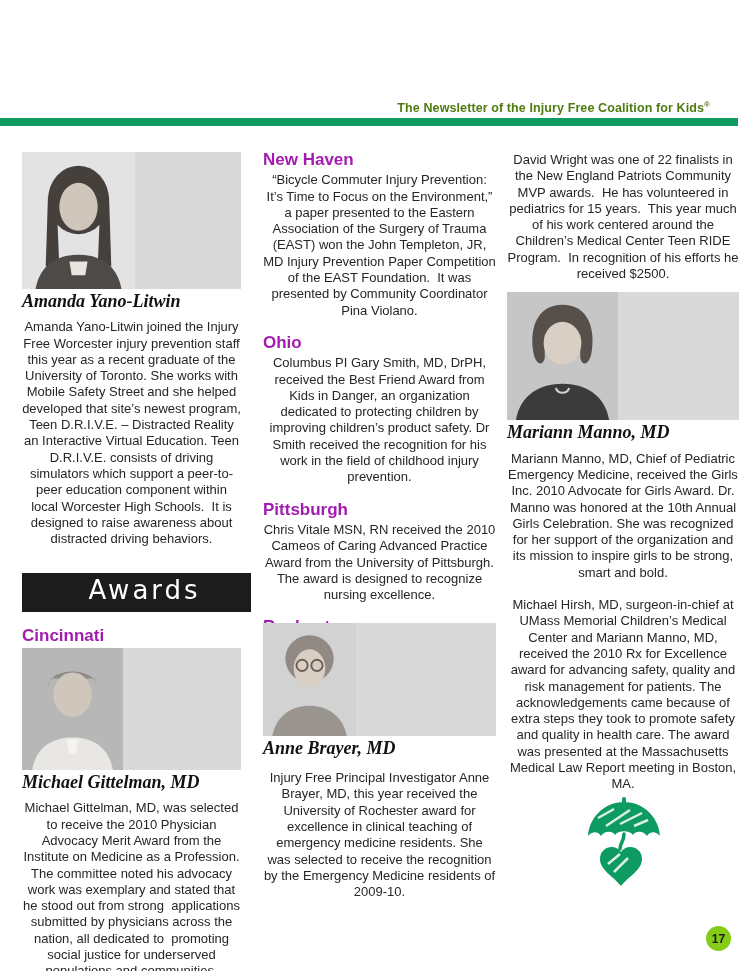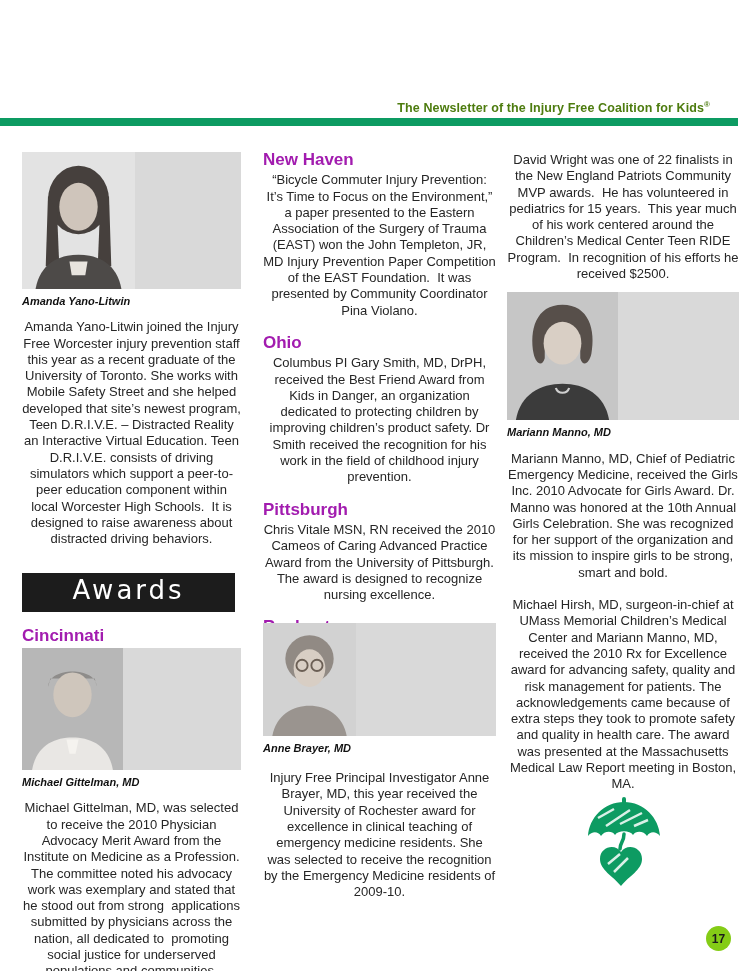--- a/index.html
+++ b/index.html
@@ -10,26 +10,26 @@
   .header-title sup{font-size:8px;}
   .green-bar{position:absolute;top:118px;left:0;width:738px;height:8px;background:#0d9b62;}
 
   .col{position:absolute;top:152px;font-size:13px;line-height:16.3px;}
   .col1{left:22px;width:219px;}
   .col2{left:263px;width:233px;}
   .col3{left:507px;width:232px;}
 
   .green-heading{color:#a21caf;font-size:17px;font-weight:bold;margin:0 0 4px 0;font-family:"Liberation Sans",sans-serif;}
   p.body-text{margin:0 0 16px 0;white-space:pre-wrap;text-align:center;}
-  .caption{font-family:Liberation Sans, sans-serif;font-style:italic;font-weight:bold;font-size:11px;margin:4px 0 10px 0;color:#111;}
+  .caption{font-family:Liberation Serif, serif;font-style:italic;font-weight:bold;font-size:18px;margin:4px 0 10px 0;color:#111;}
 
   .photo{display:block;background:#d9d9d9;}
   .photo svg{display:block;}
 
-  .awards-banner{background:#1c1c1c;color:#ffffff;text-align:center;width:213px;margin:26px 0 16px 0;padding:9px 0 13px 0;
+  .awards-banner{background:#1c1c1c;color:#ffffff;text-align:center;width:213px;margin:26px 0 16px 0;padding:9px 0 13px 16px;
     font-family:"DejaVu Sans",sans-serif;font-size:26px;letter-spacing:3px;}
 
   .rochester-block{position:relative;margin-top:4px;}
   .rochester-block .green-heading{position:relative;z-index:1;margin:0;}
   .rochester-block .photo{position:relative;z-index:2;margin-top:-13px;}
 
   .umbrella-logo{position:absolute;left:584px;top:796px;width:80px;height:94px;}
 
   .page-badge{position:absolute;left:706px;top:926px;width:25px;height:25px;border-radius:50%;
     background:#84cc16;display:flex;align-items:center;justify-content:center;

